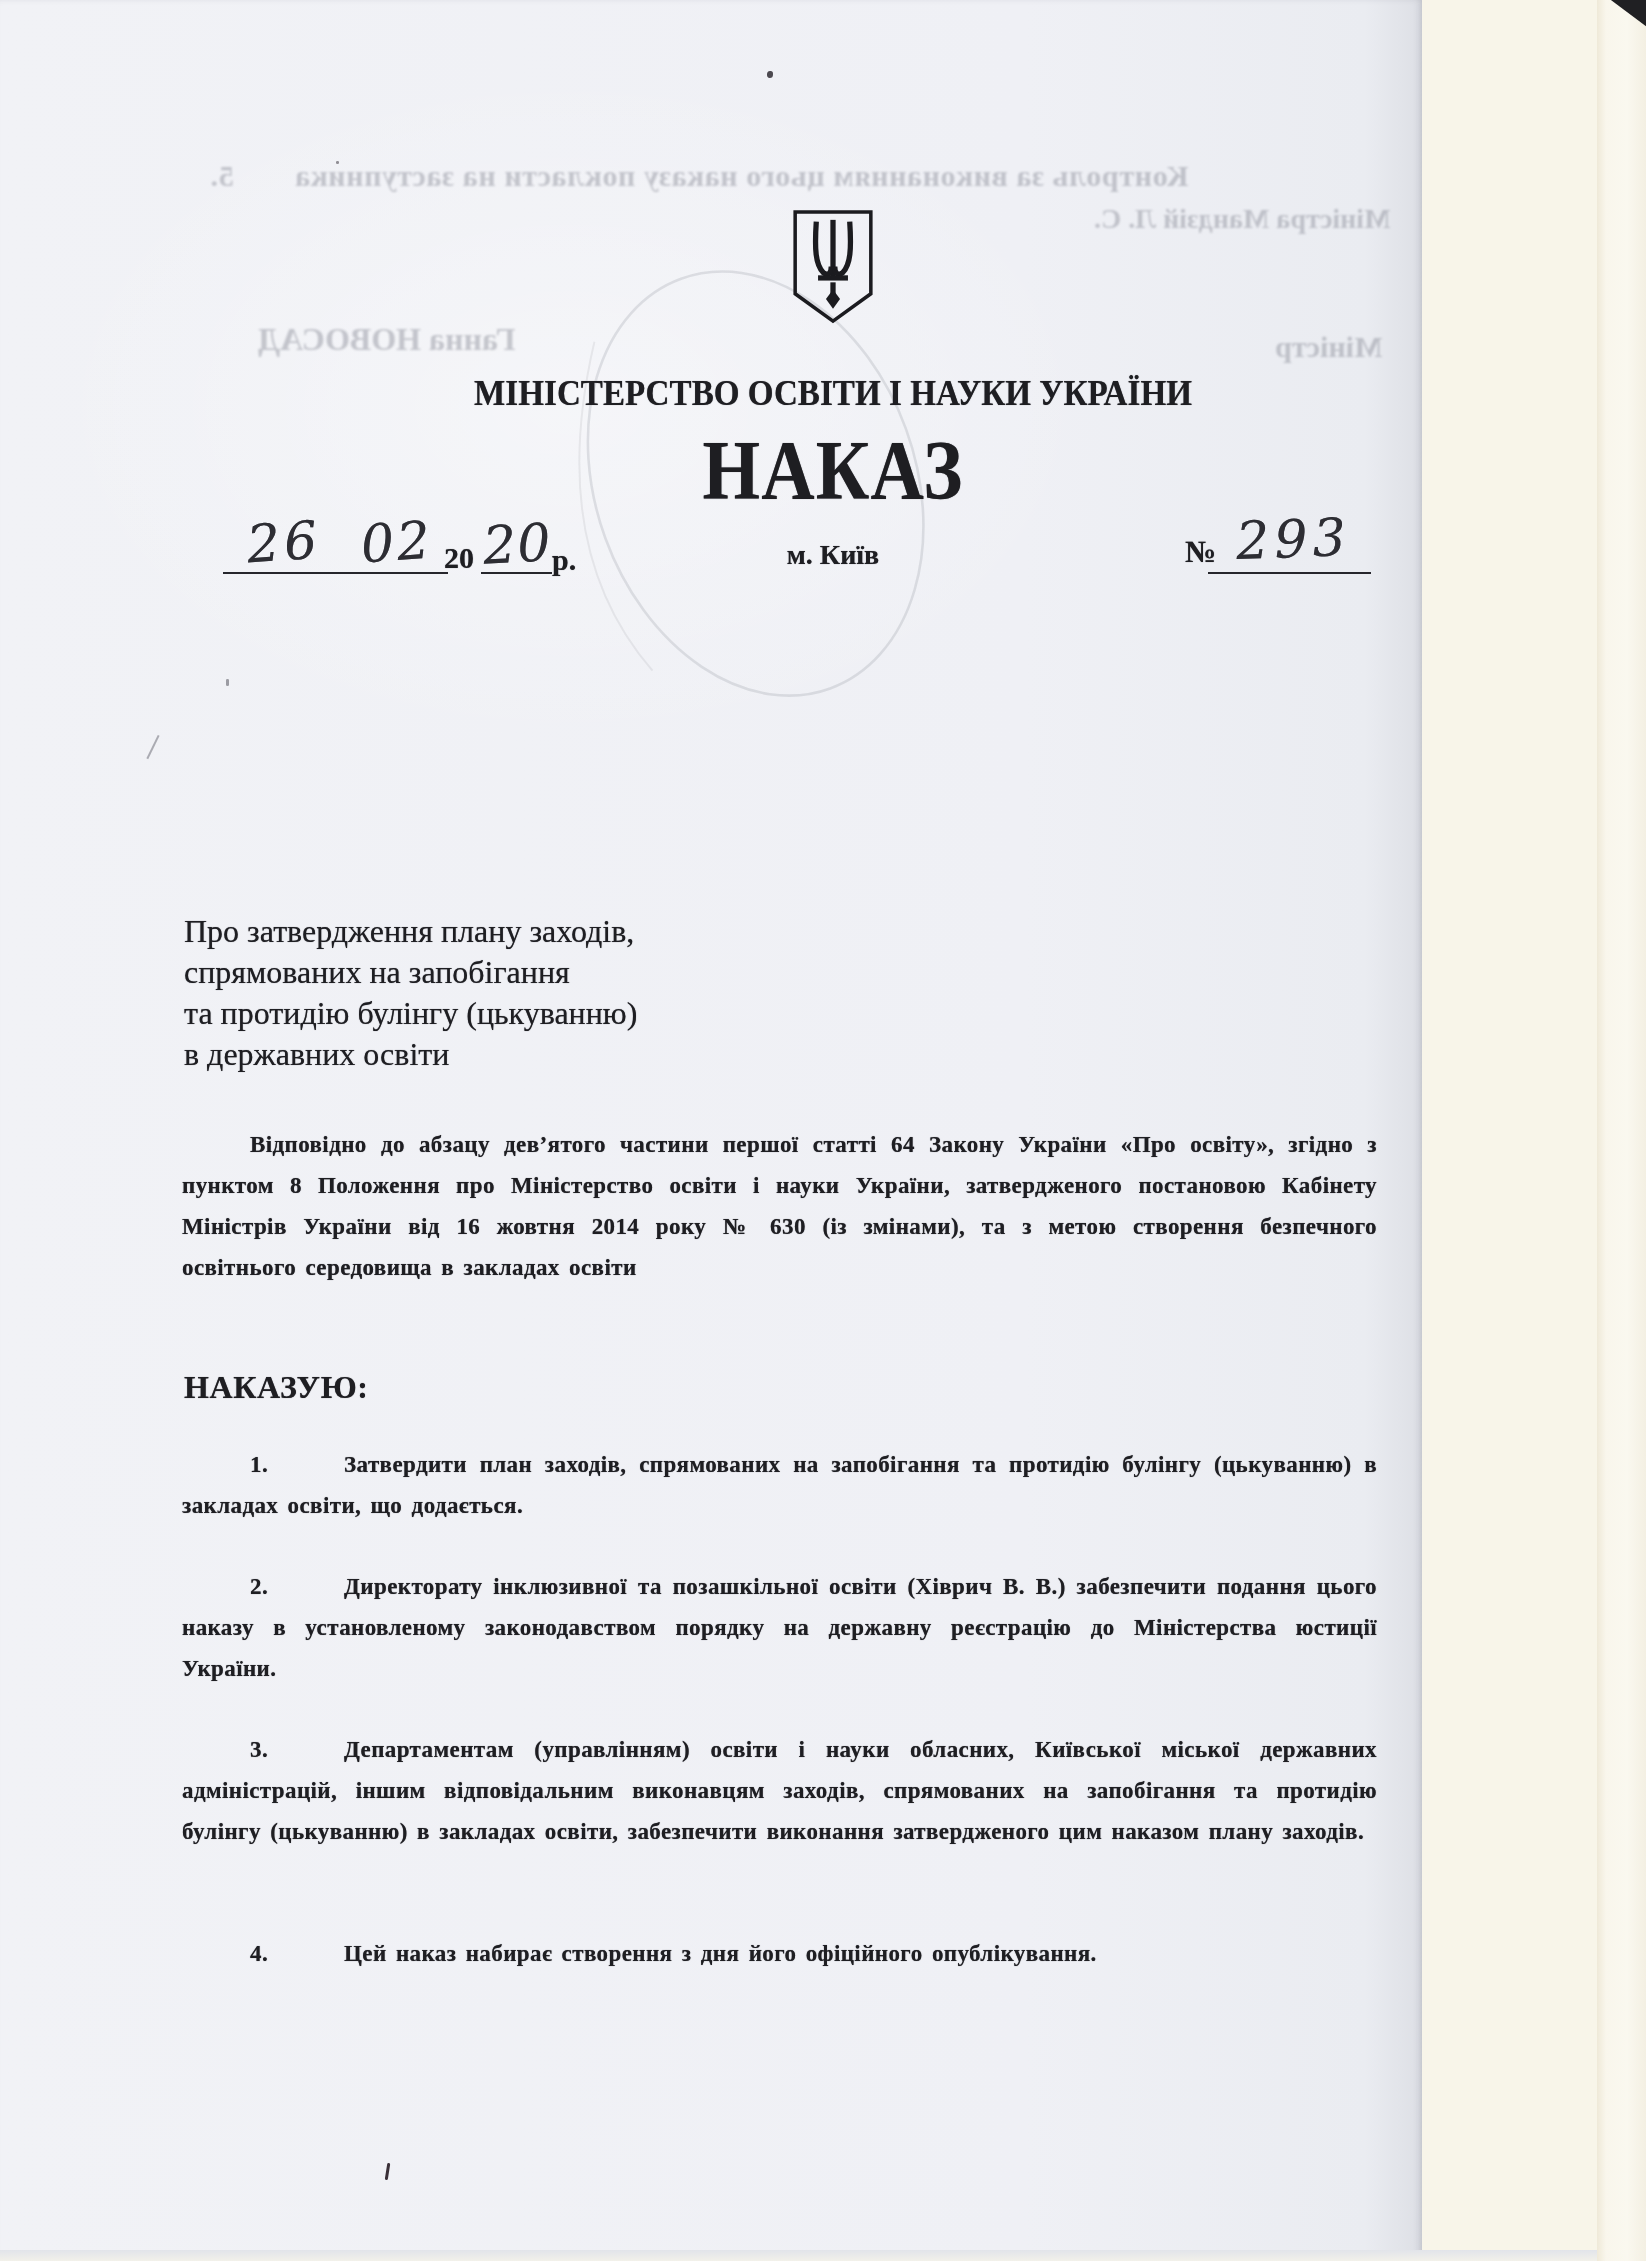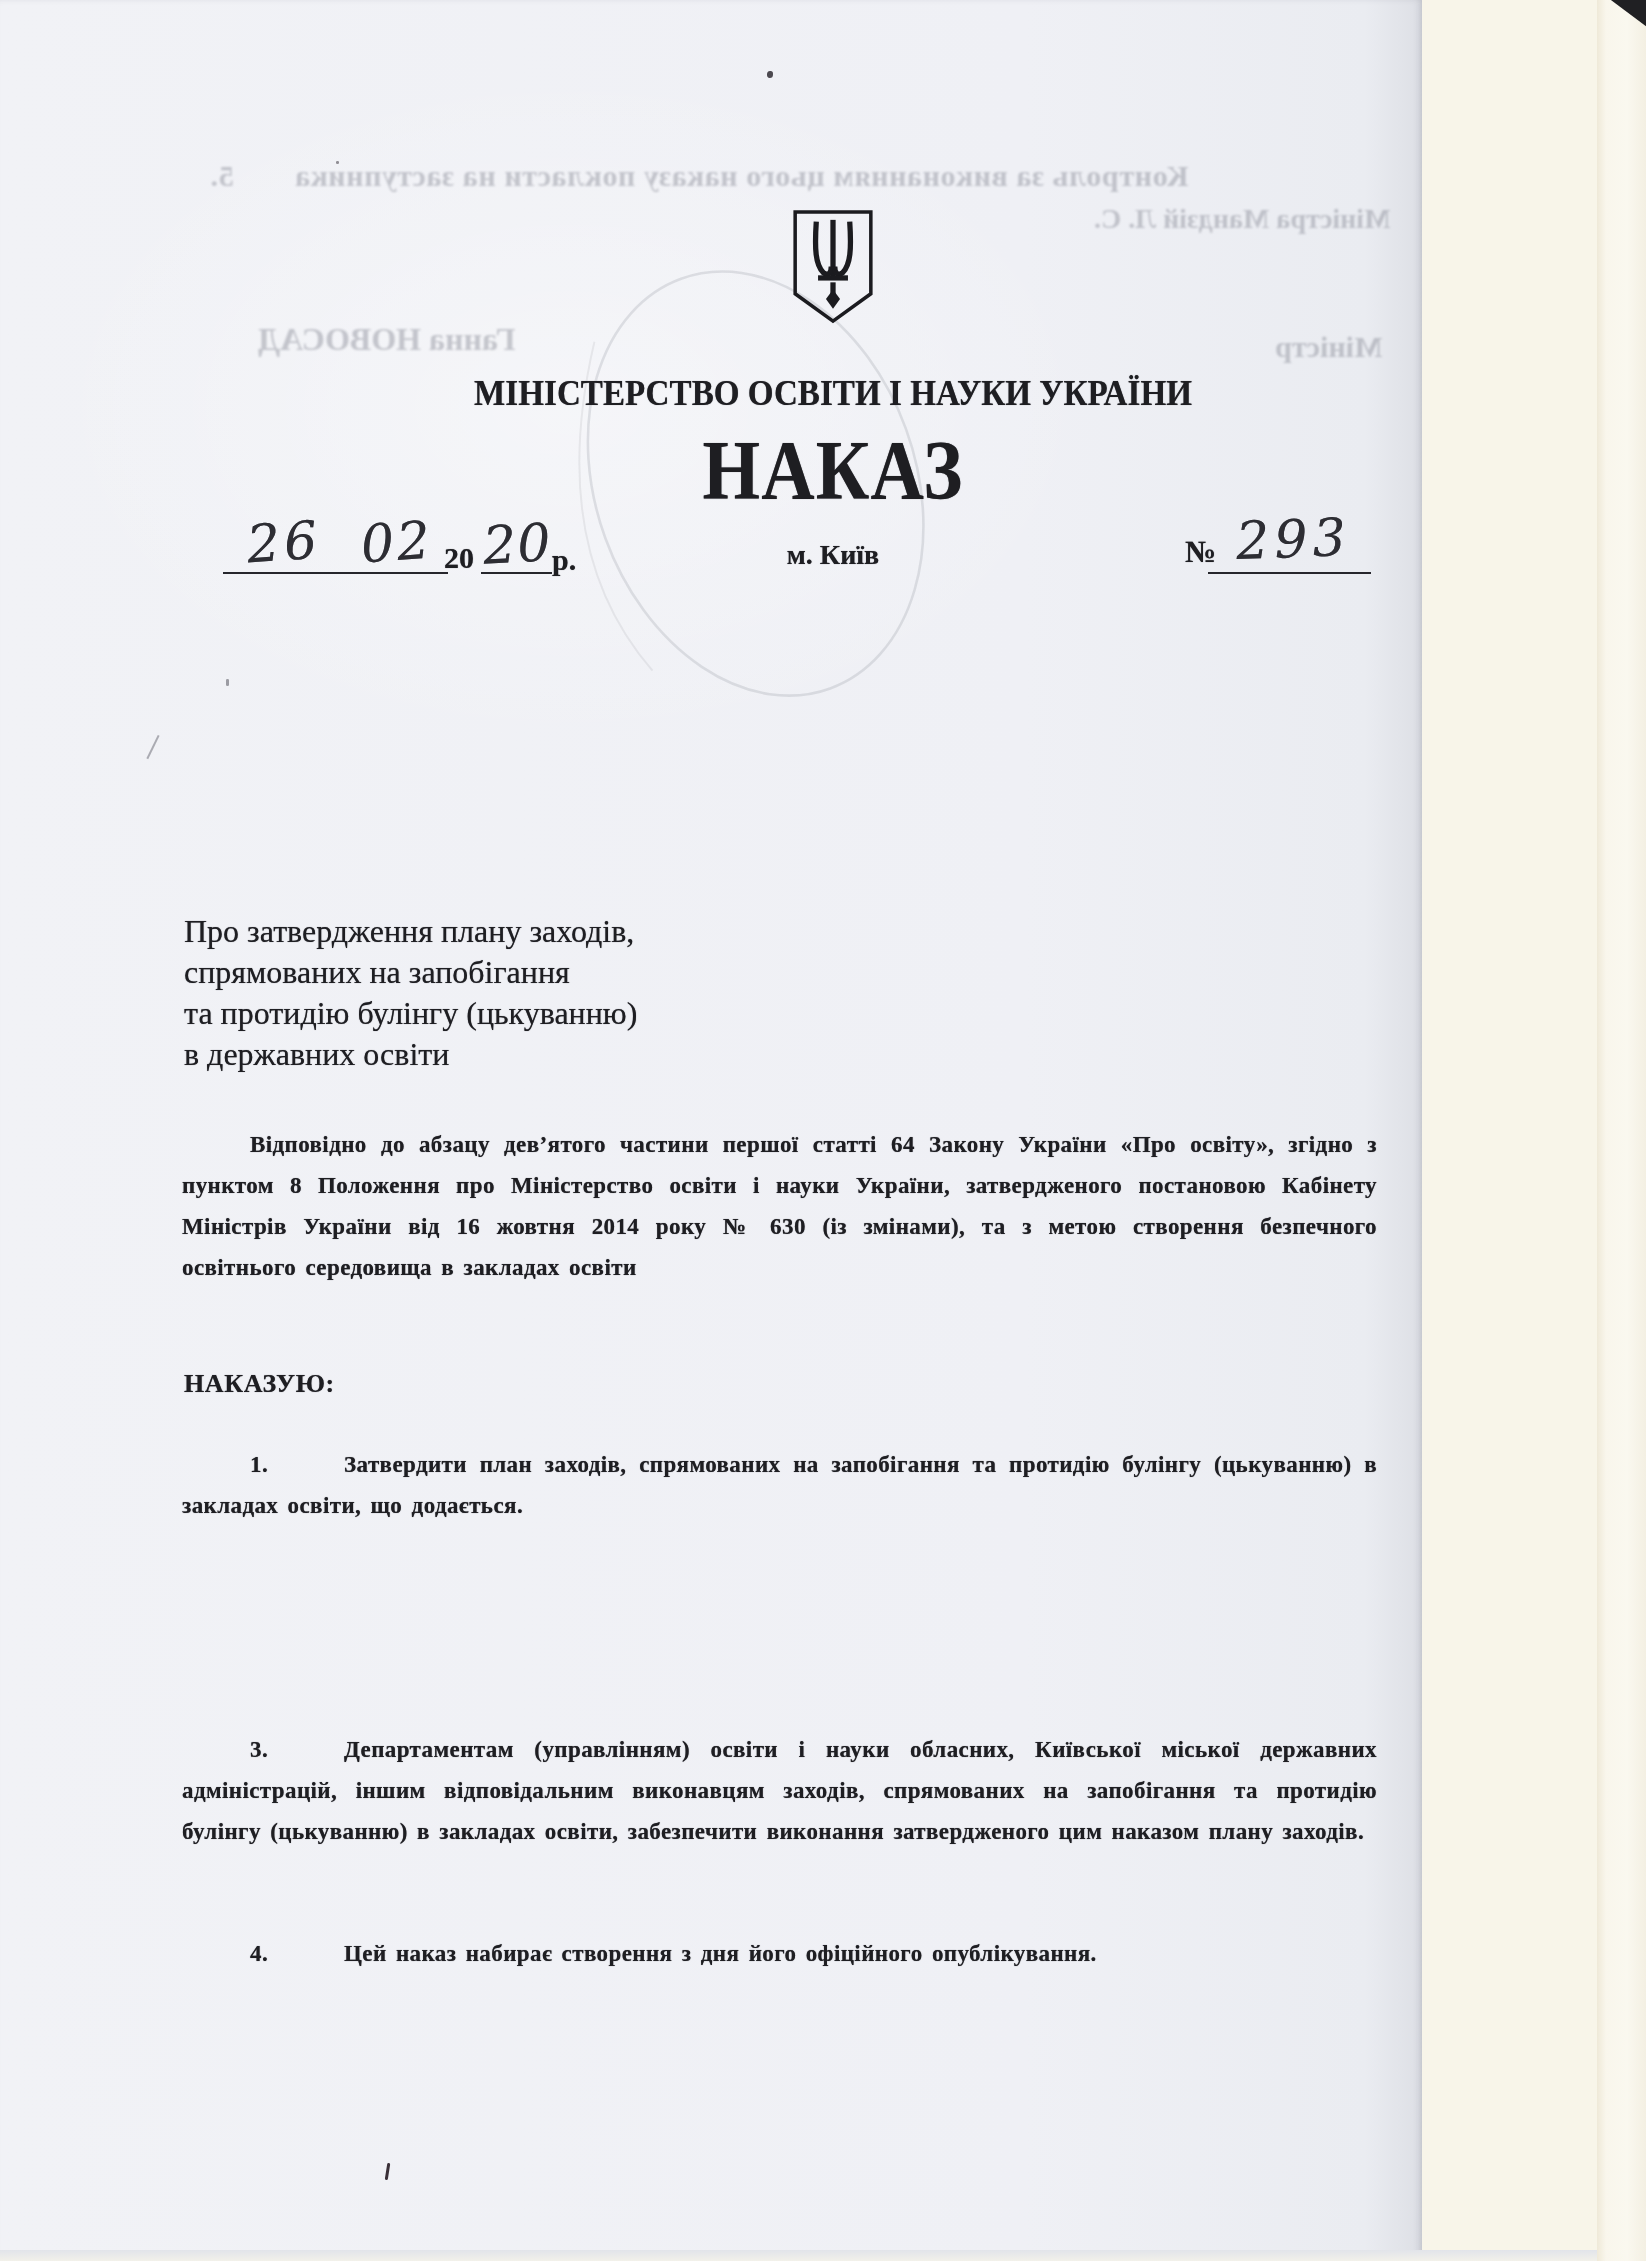--- a/index.html
+++ b/index.html
@@ -79,21 +79,21 @@
     font-size:32px;font-weight:normal;line-height:41px;
   }
   .para{
     position:absolute;left:182px;width:1195px;
     font-size:23px;font-weight:bold;line-height:41px;
     text-align:justify;letter-spacing:0.4px;word-spacing:3.2px;
   }
   .preamble{top:1124px;text-indent:68px;}
   .orderword{
     position:absolute;left:184px;top:1369px;
-    font-size:26px;font-weight:bold;letter-spacing:0.6px;
+    font-size:32px;font-weight:bold;letter-spacing:0.6px;
   }
   .item{text-indent:68px;}
   .item .inum{margin-right:76px;}
   .item1{top:1444px;}
   .item2{top:1566px;}
   .item3{top:1729px;}
   .item4{top:1933px;}
   
   .pencil{position:absolute;left:549px;top:245px;}
   .speck{position:absolute;background:#2f2c33;}
@@ -163,20 +163,23 @@
     <div>в державних освіти</div>
   </div>
 
   <div class="para preamble ink">Відповідно до абзацу дев’ятого частини першої статті 64 Закону України «Про освіту», згідно з пунктом 8 Положення про Міністерство освіти і науки України, затвердженого постановою Кабінету Міністрів України від 16 жовтня 2014 року № 630 (із змінами), та з метою створення безпечного освітнього середовища в закладах освіти</div>
 
   <div class="orderword ink">НАКАЗУЮ:</div>
 
   <div class="para item item1 ink">
     <span class="inum">1.</span><span>Затвердити план заходів, спрямованих на запобігання та протидію булінгу (цькуванню) в закладах освіти, що додається.</span>
   </div>
+  <div class="para item item2 ink">
+    <span class="inum">2.</span><span>Директорату інклюзивної та позашкільної освіти (Хіврич В. В.) забезпечити подання цього наказу в установленому законодавством порядку на державну реєстрацію до Міністерства юстиції України.</span>
+  </div>
   <div class="para item item3 ink">
     <span class="inum">3.</span><span>Департаментам (управлінням) освіти і науки обласних, Київської міської державних адміністрацій, іншим відповідальним виконавцям заходів, спрямованих на запобігання та протидію булінгу (цькуванню) в закладах освіти, забезпечити виконання затвердженого цим наказом плану заходів.</span>
   </div>
   <div class="para item item4 ink">
     <span class="inum">4.</span><span>Цей наказ набирає створення з дня його офіційного опублікування.</span>
   </div>
 
   <div class="speck speck-a"></div>
   <div class="speck speck-b"></div>
   <div class="speck speck-c"></div>

